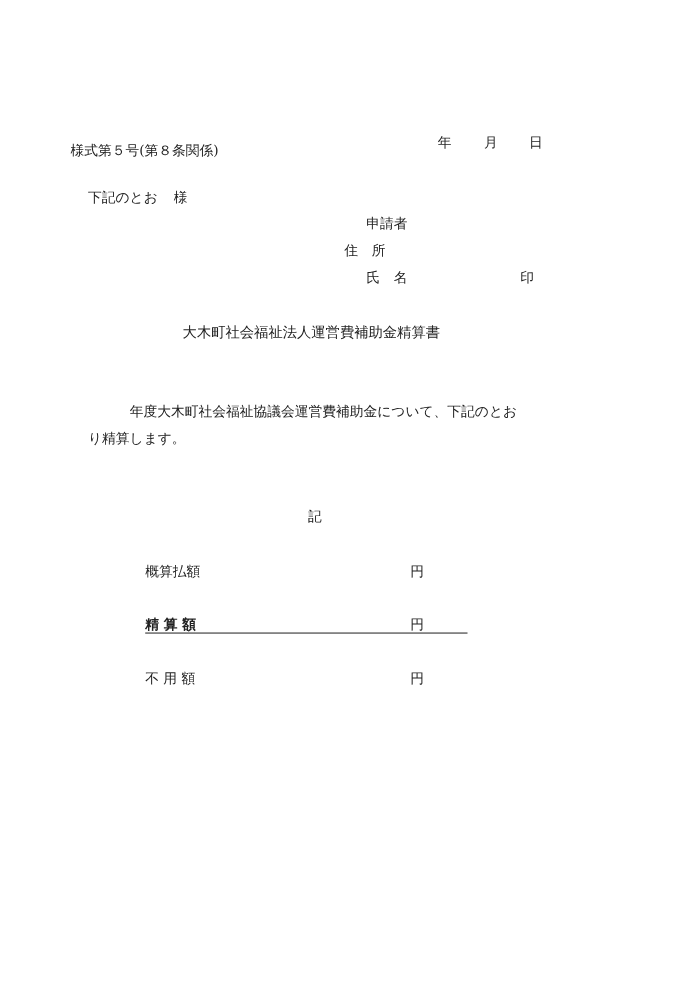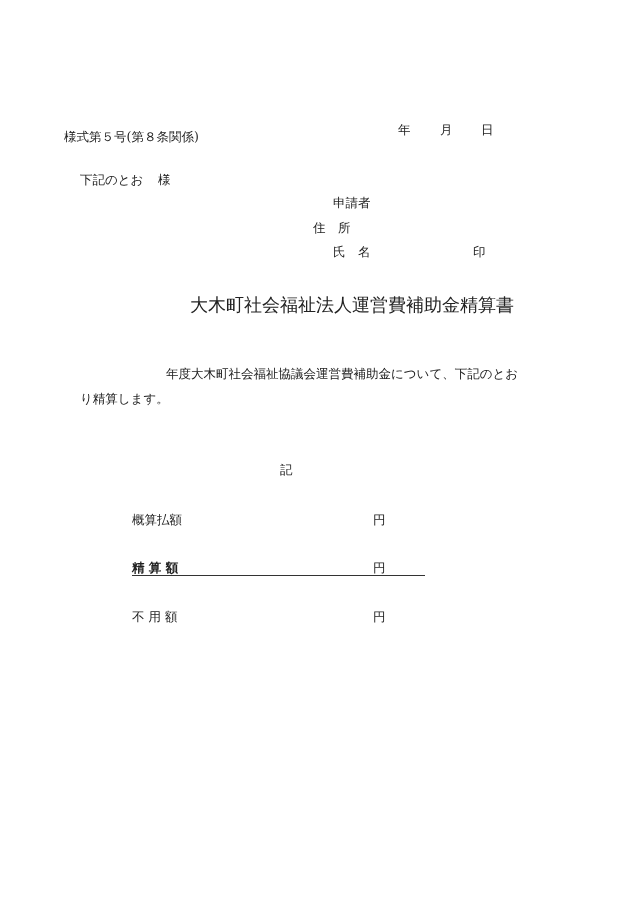--- a/index.html
+++ b/index.html
@@ -23,23 +23,23 @@
   <div class="abs" style="left:481px; top:124px;">日</div>
 
   <div class="abs" style="left:80px; top:174px;">下記のとお</div>
   <div class="abs" style="left:158px; top:174px;">様</div>
 
   <div class="abs" style="left:333px; top:197px;">申請者</div>
   <div class="abs" style="left:313px; top:222px;">住　所</div>
   <div class="abs" style="left:333px; top:246px;">氏　名</div>
   <div class="abs" style="left:473px; top:246px;">印</div>
 
-  <div class="abs" style="left:166px; top:296px; font-size:18px;margin-left:24px;">大木町社会福祉法人運営費補助金精算書</div>
+  <div class="abs" style="left:166px; top:296px; font-size:13px;">大木町社会福祉法人運営費補助金精算書</div>
 
-  <div class="abs" style="left:118px; top:368px;margin-left:48px;">年度大木町社会福祉協議会運営費補助金について、下記のとお</div>
+  <div class="abs" style="left:118px; top:368px;">年度大木町社会福祉協議会運営費補助金について、下記のとお</div>
   <div class="abs" style="left:80px; top:393px;">り精算します。</div>
 
   <div class="abs" style="left:280px; top:464px;">記</div>
 
   <div class="abs" style="left:132px; top:514px;">概算払額</div>
   <div class="abs" style="left:373px; top:514px;">円</div>
 
   <div class="abs underline" style="left:132px; top:562px; width:293px; height:13px;"></div>
   <div class="abs" style="left:132px; top:562px;font-weight:bold;">精 算 額</div>
   <div class="abs" style="left:373px; top:562px;">円</div>

